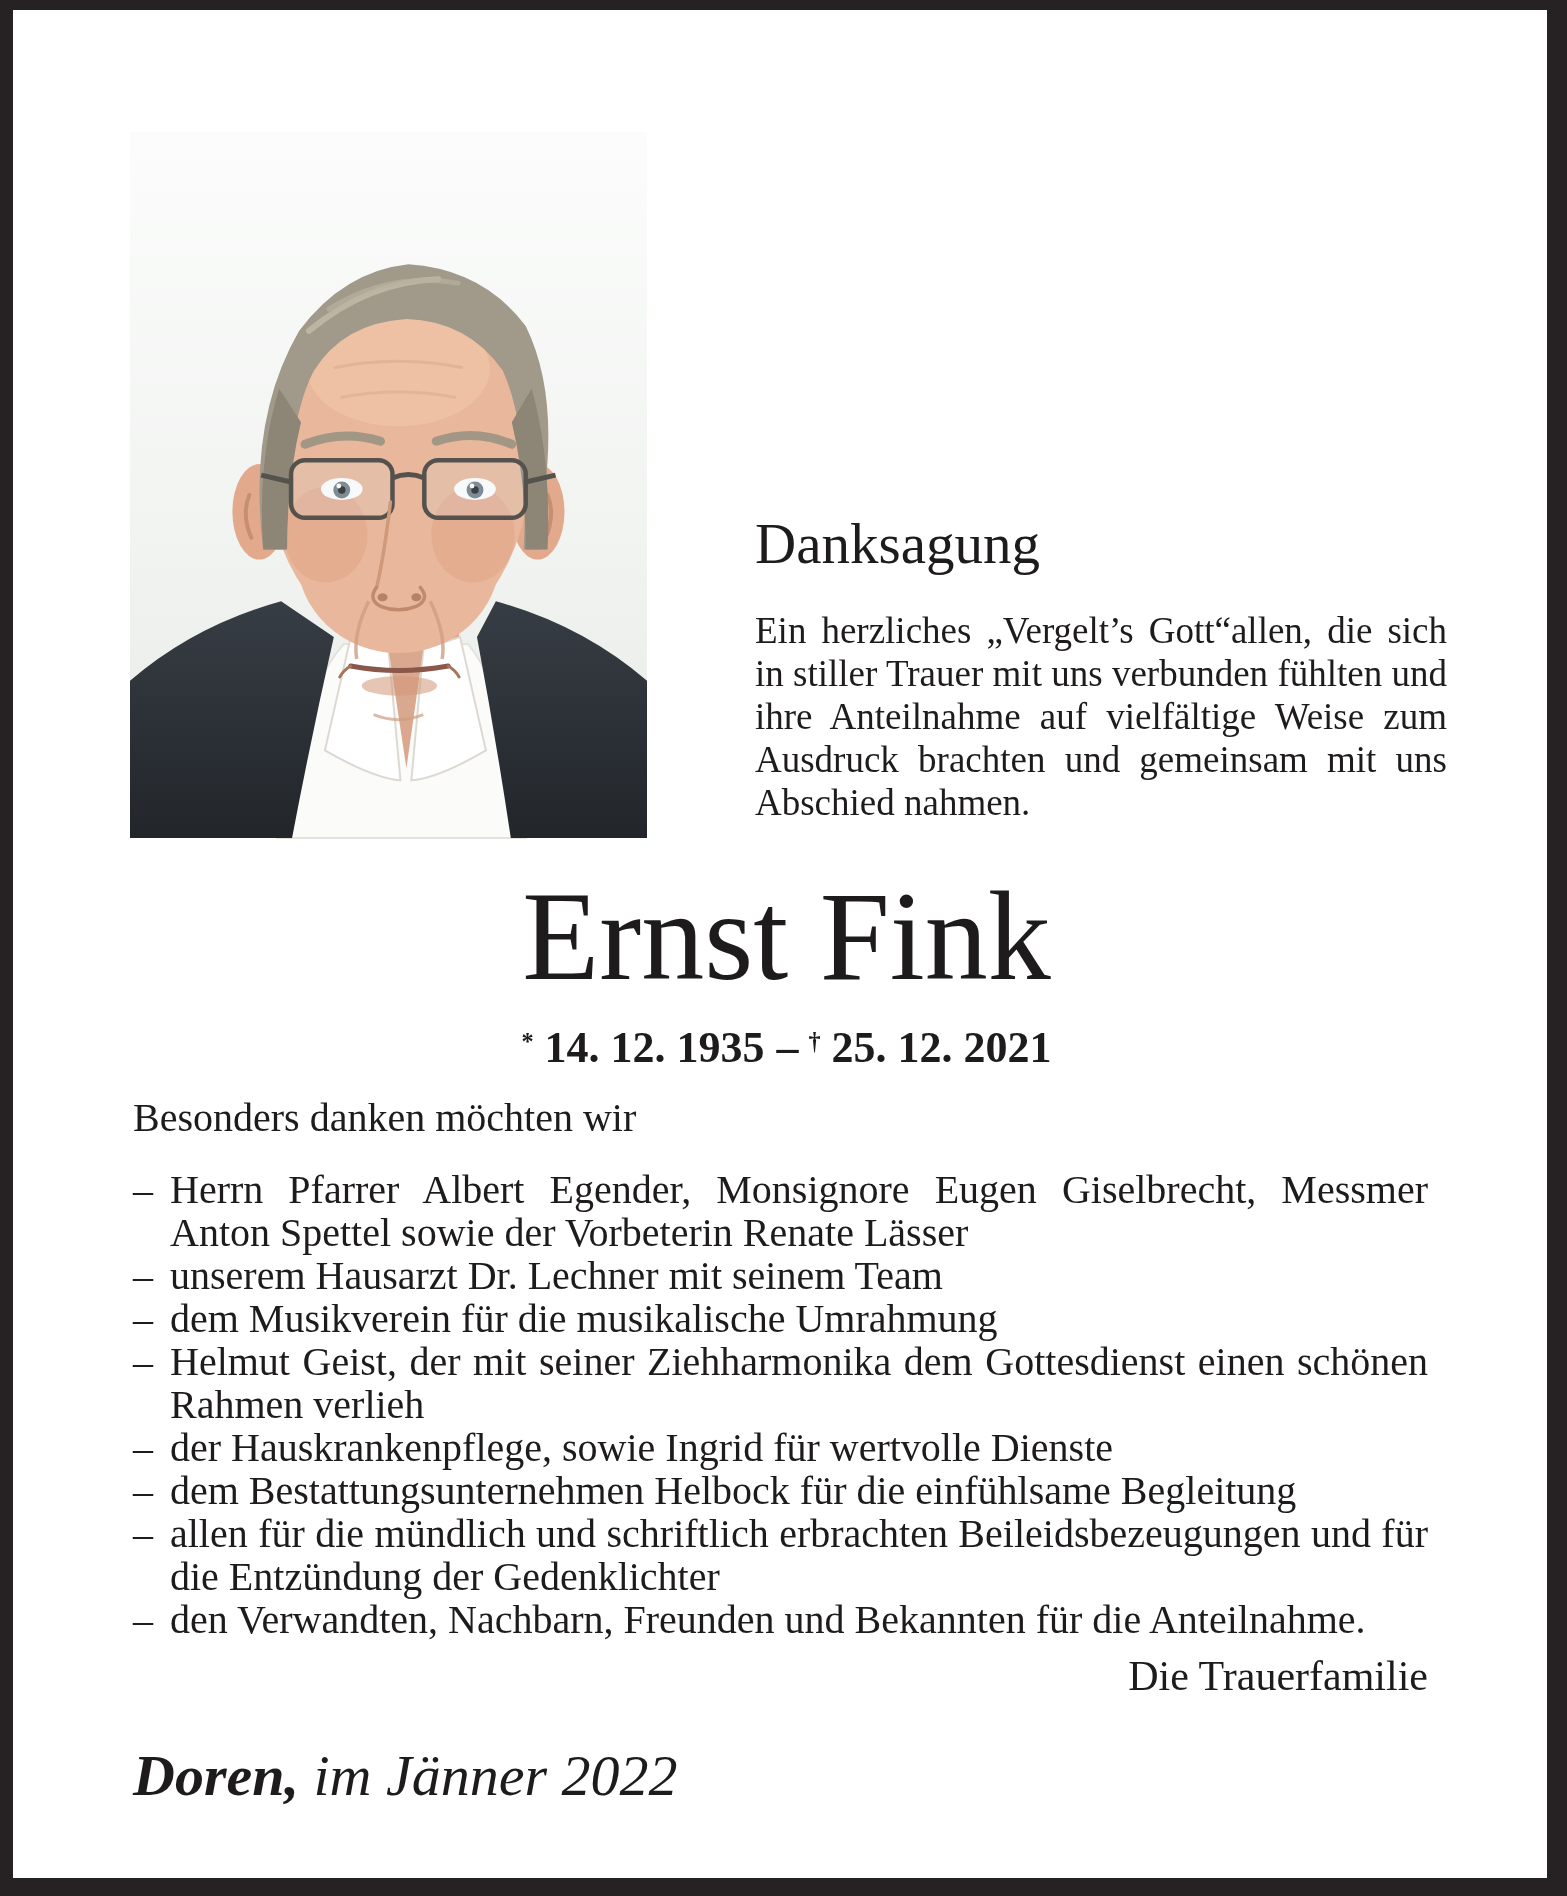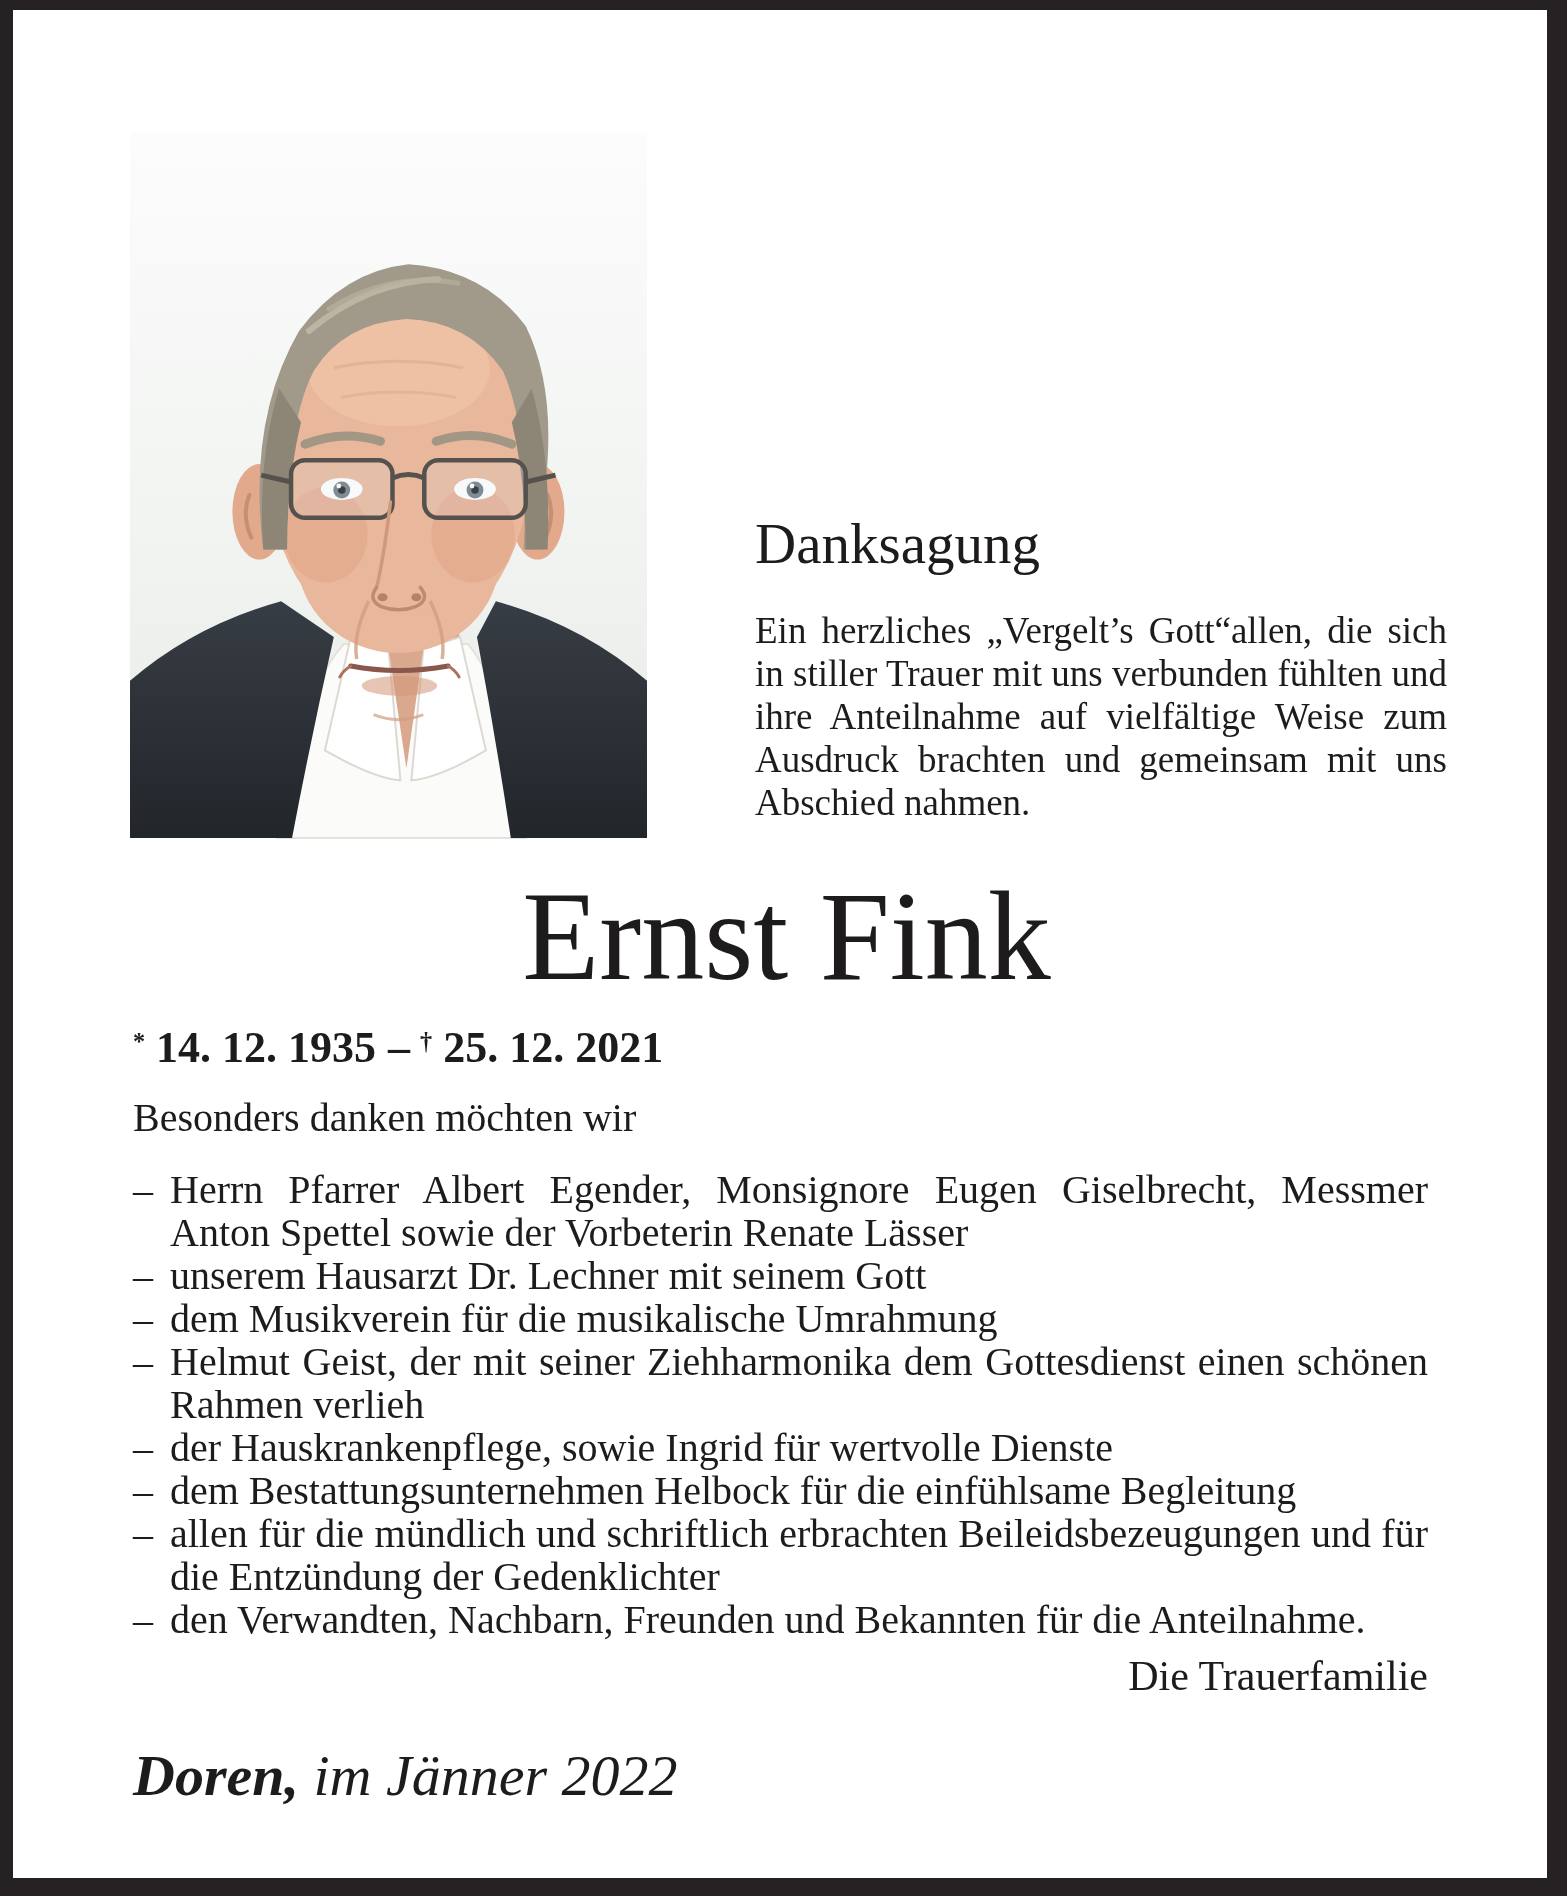--- a/index.html
+++ b/index.html
@@ -39,21 +39,21 @@
   }
   .name{
     position:absolute;left:120px;top:858px;width:1307px;
     text-align:center;
     font-size:126px;
     line-height:1.1;
     white-space:nowrap;
   }
   .dates{
     position:absolute;left:120px;top:1012px;width:1307px;
-    text-align:left;
+    text-align:center;
     font-size:44px;
     font-weight:bold;
     white-space:nowrap;
   }
   .dates sup{
     font-size:.55em;
     vertical-align:.5em;
   }
   .dates .sep{margin:0 10px 0 12px;}
   .thanks{
@@ -176,21 +176,21 @@
       <span>25. 12. 2021</span></div>
 
     <div class="thanks">
       <div class="thanks-intro">Besonders danken möchten wir</div>
       <div class="li">
         <span class="dash">–</span>
         <div class="t">Herrn Pfarrer Albert Egender, Monsignore Eugen Giselbrecht, Messmer Anton Spettel sowie der Vorbeterin Renate Lässer</div>
       </div>
       <div class="li">
         <span class="dash">–</span>
-        <div class="t">unserem Hausarzt Dr. Lechner mit seinem Gott</div>
+        <div class="t">unserem Hausarzt Dr. Lechner mit seinem Team</div>
       </div>
       <div class="li">
         <span class="dash">–</span>
         <div class="t">dem Musikverein für die musikalische Umrahmung</div>
       </div>
       <div class="li">
         <span class="dash">–</span>
         <div class="t">Helmut Geist, der mit seiner Ziehharmonika dem Gottesdienst einen schönen Rahmen verlieh</div>
       </div>
       <div class="li">

